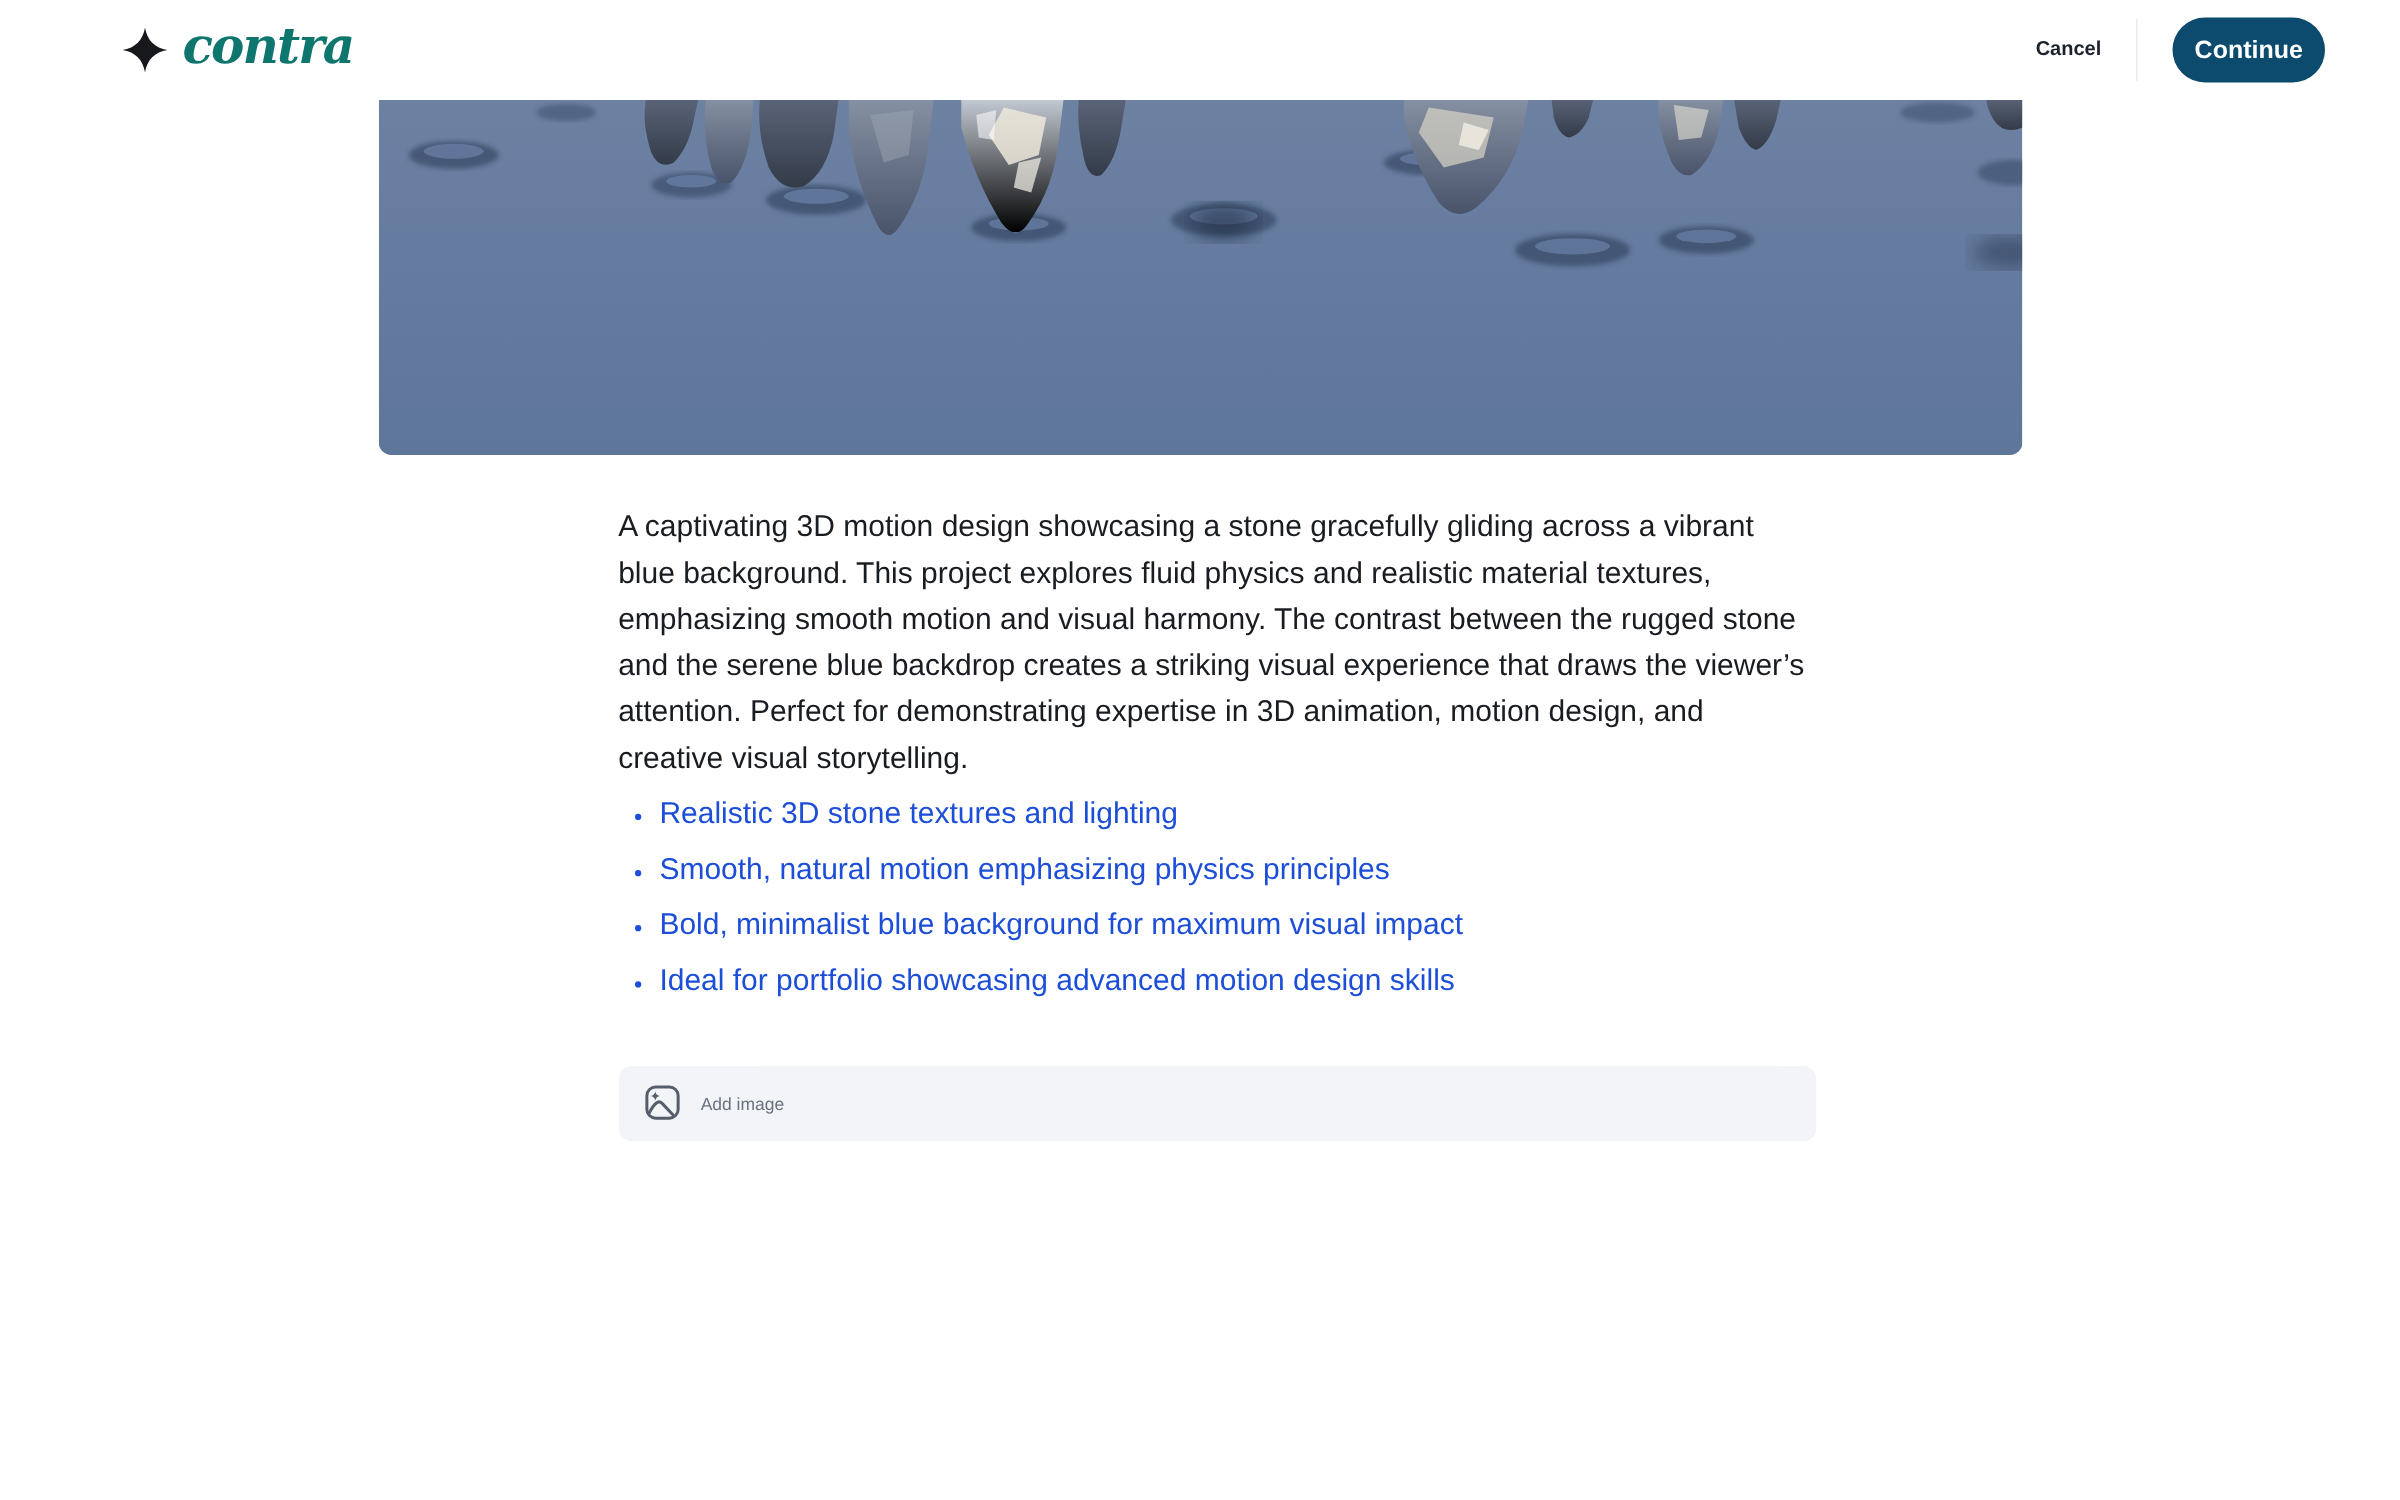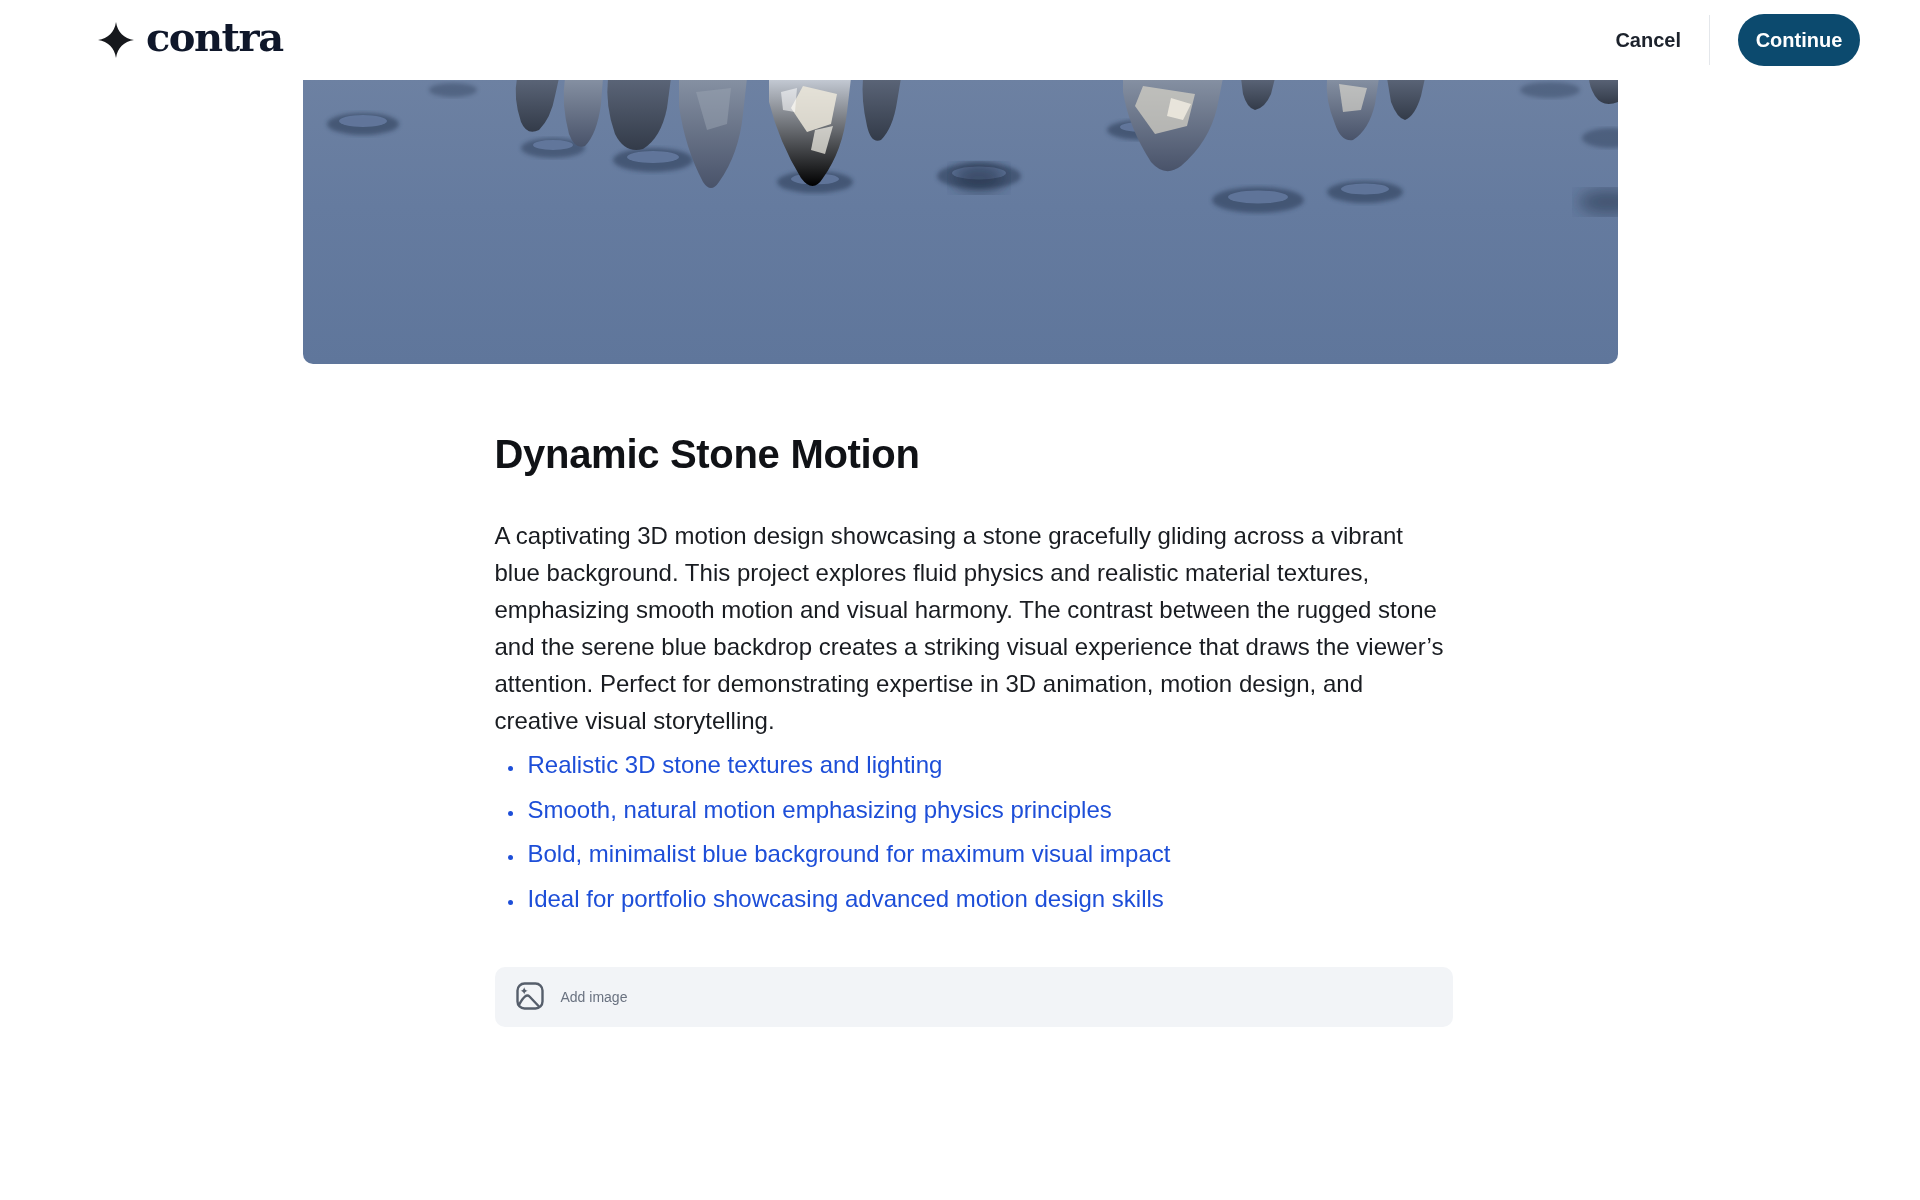--- a/index.html
+++ b/index.html
@@ -6,23 +6,23 @@
   html,body { width:1920px; height:1200px; background:#ffffff; overflow:hidden;
               font-family:"Liberation Sans","DejaVu Sans",sans-serif; }
 
   
   .header { position:absolute; top:0; left:0; width:1920px; height:80px;
             background:#ffffff; z-index:20; display:flex; align-items:center;
             justify-content:space-between; padding:0 60px 0 98px; }
   .logo { display:flex; align-items:center; gap:12px; cursor:pointer; }
   .logo svg { display:block; }
   .logo-word { font-family:"DejaVu Serif","Liberation Serif",serif; font-weight:700;
-               font-size:40px; letter-spacing:-1.5px; color:#0f172a; line-height:1; padding-bottom:6px; }
+               font-size:40px; letter-spacing:-1.5px; color:#0f766e; line-height:1; padding-bottom:6px;font-style:italic; }
   .header-actions { display:flex; align-items:center; gap:28px; }
-  .cancel-btn { font-size:20px; font-weight:600; color:#1c222c; background:none;
+  .cancel-btn { font-size:16px; font-weight:600; color:#1c222c; background:none;
                 border:none; cursor:pointer; font-family:inherit; }
   .header-divider { width:1px; height:50px; background:#e4e7eb; }
   .continue-btn { width:122px; height:52px; border-radius:26px; background:#0c4a6e;
                   color:#ffffff; font-size:20px; font-weight:600; border:none;
                   cursor:pointer; font-family:inherit; }
 
   
   .main { width:1315px; margin:0 auto; padding-top:78px; }
 
   .hero { width:1315px; height:286px; border-radius:0 0 10px 10px; overflow:hidden;
@@ -154,21 +154,20 @@
         <path d="M1036,6 L1064,10 L1058,32 L1040,34 Z" fill="#e6e1d4" opacity="0.6"></path>
 
         <path d="M1084,0 L1122,0 L1118,18 Q1112,38 1102,42 Q1094,40 1088,24 Z" fill="url(#stoneDark)"></path>
         <path d="M1286,0 L1315,0 L1315,24 Q1300,30 1292,18 Q1286,8 1286,0 Z" fill="url(#stoneDark)"></path>
       </g>
     </svg>
   </div>
 
   <div class="text-col">
 
-    <h1 class="page-title">Dynamic Stone Motion</h1>
 
     <p class="description">A captivating 3D motion design showcasing a stone gracefully gliding across a vibrant blue background. This project explores fluid physics and realistic material textures, emphasizing smooth motion and visual harmony. The contrast between the rugged stone and the serene blue backdrop creates a striking visual experience that draws the viewer’s attention. Perfect for demonstrating expertise in 3D animation, motion design, and creative visual storytelling.</p>
 
     <ul class="feature-list">
       <li>Realistic 3D stone textures and lighting</li>
       <li>Smooth, natural motion emphasizing physics principles</li>
       <li>Bold, minimalist blue background for maximum visual impact</li>
       <li>Ideal for portfolio showcasing advanced motion design skills</li>
     </ul>
 

